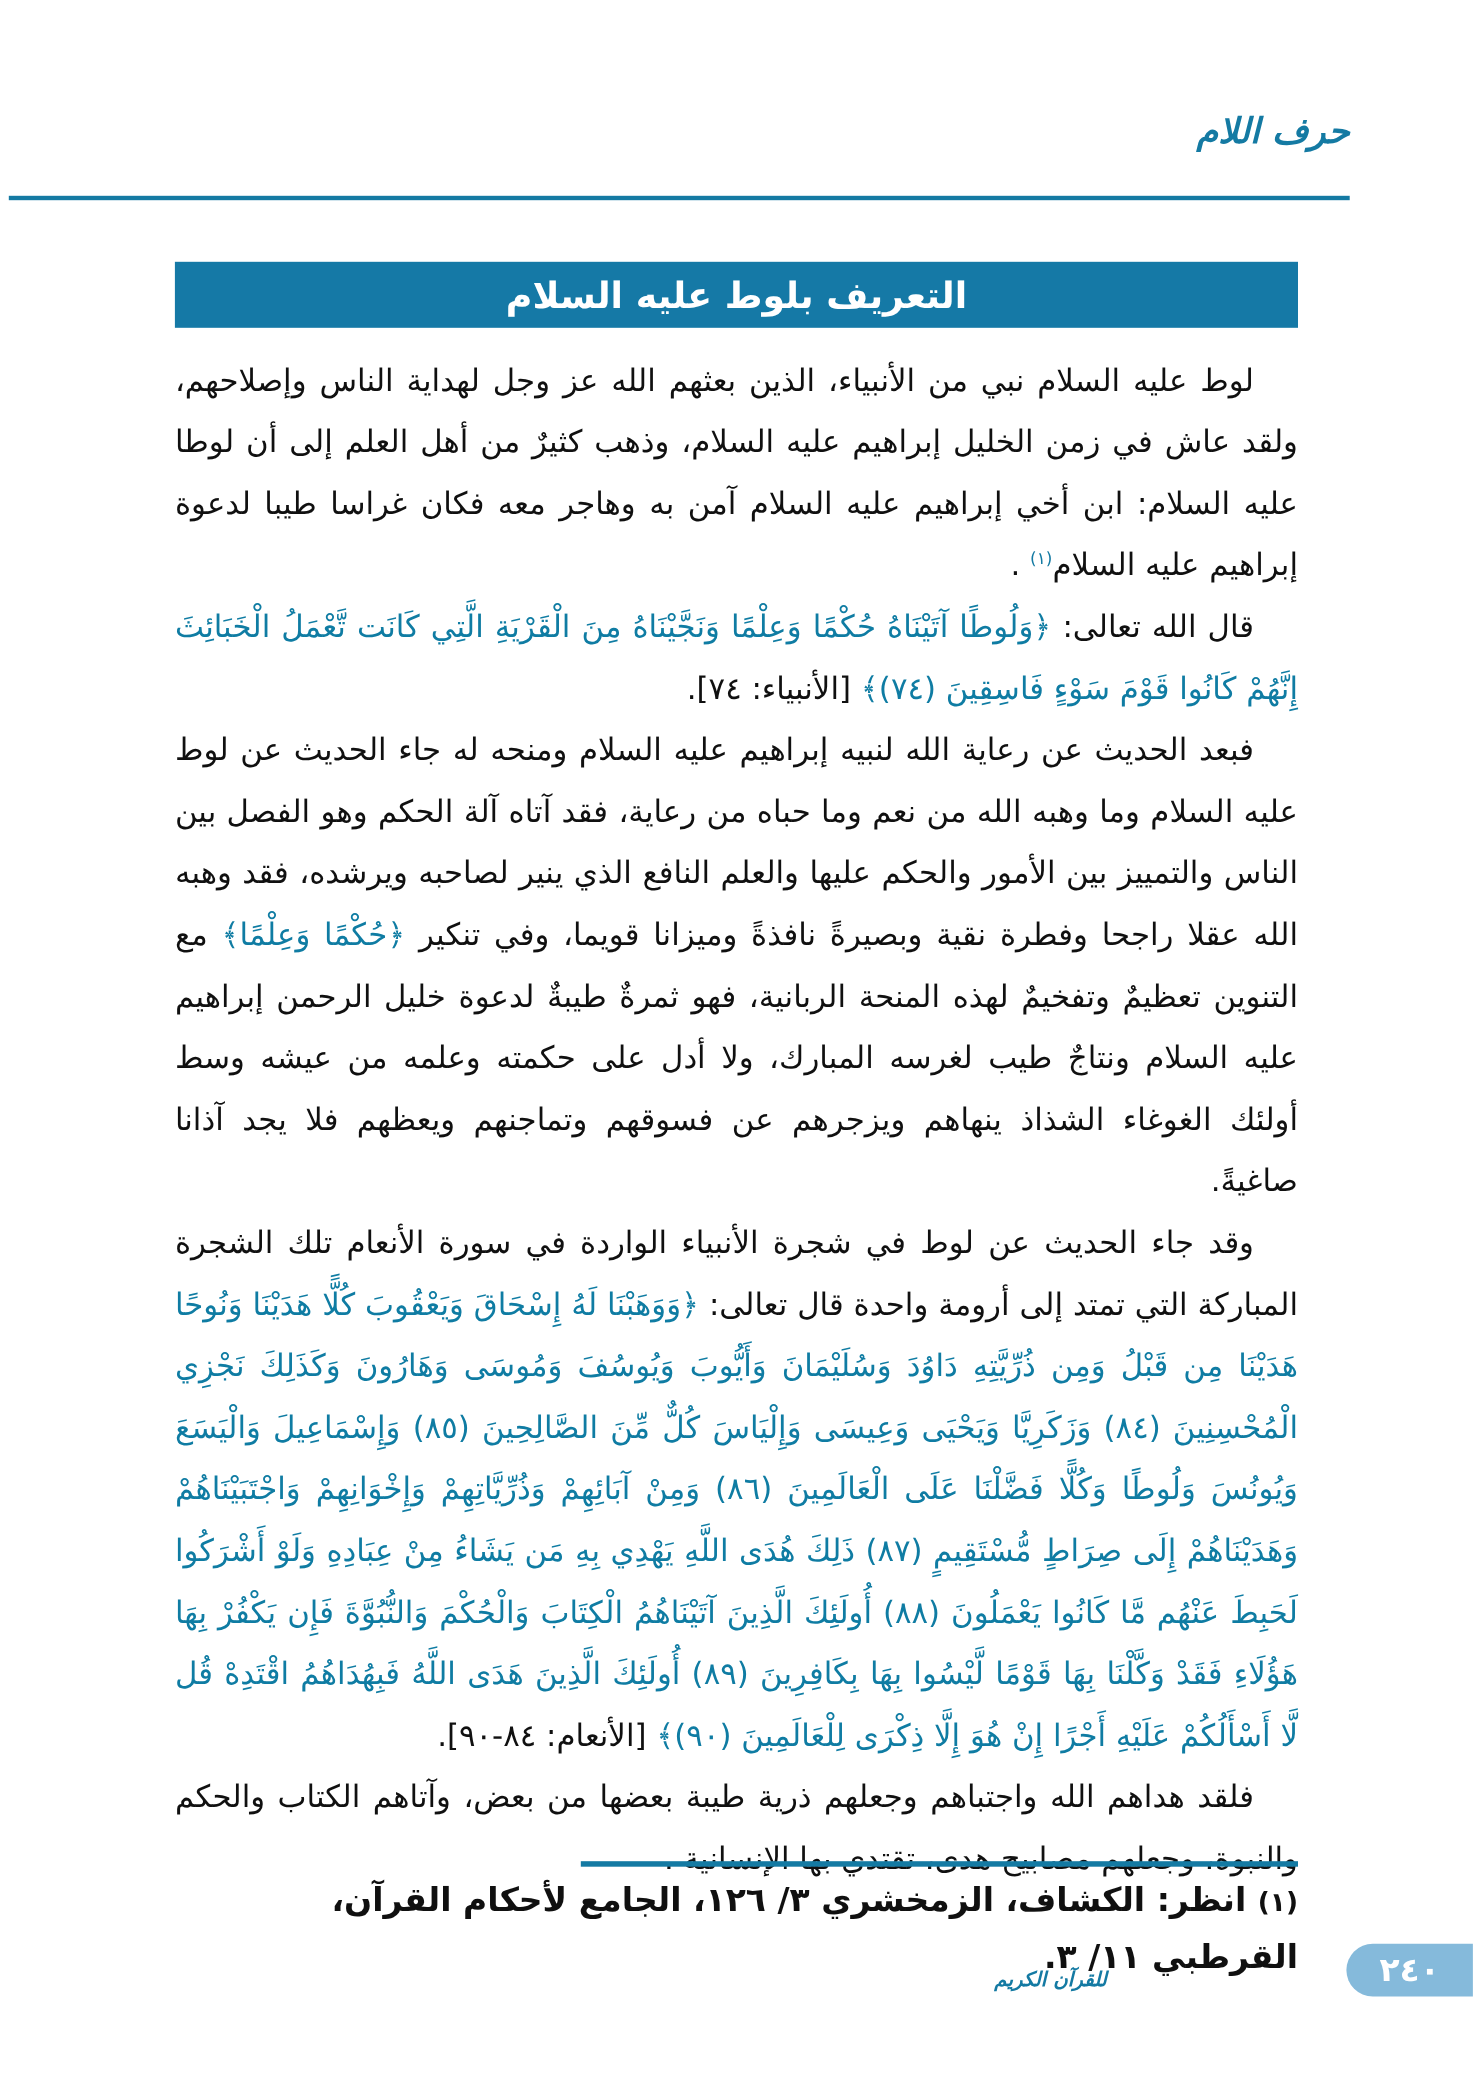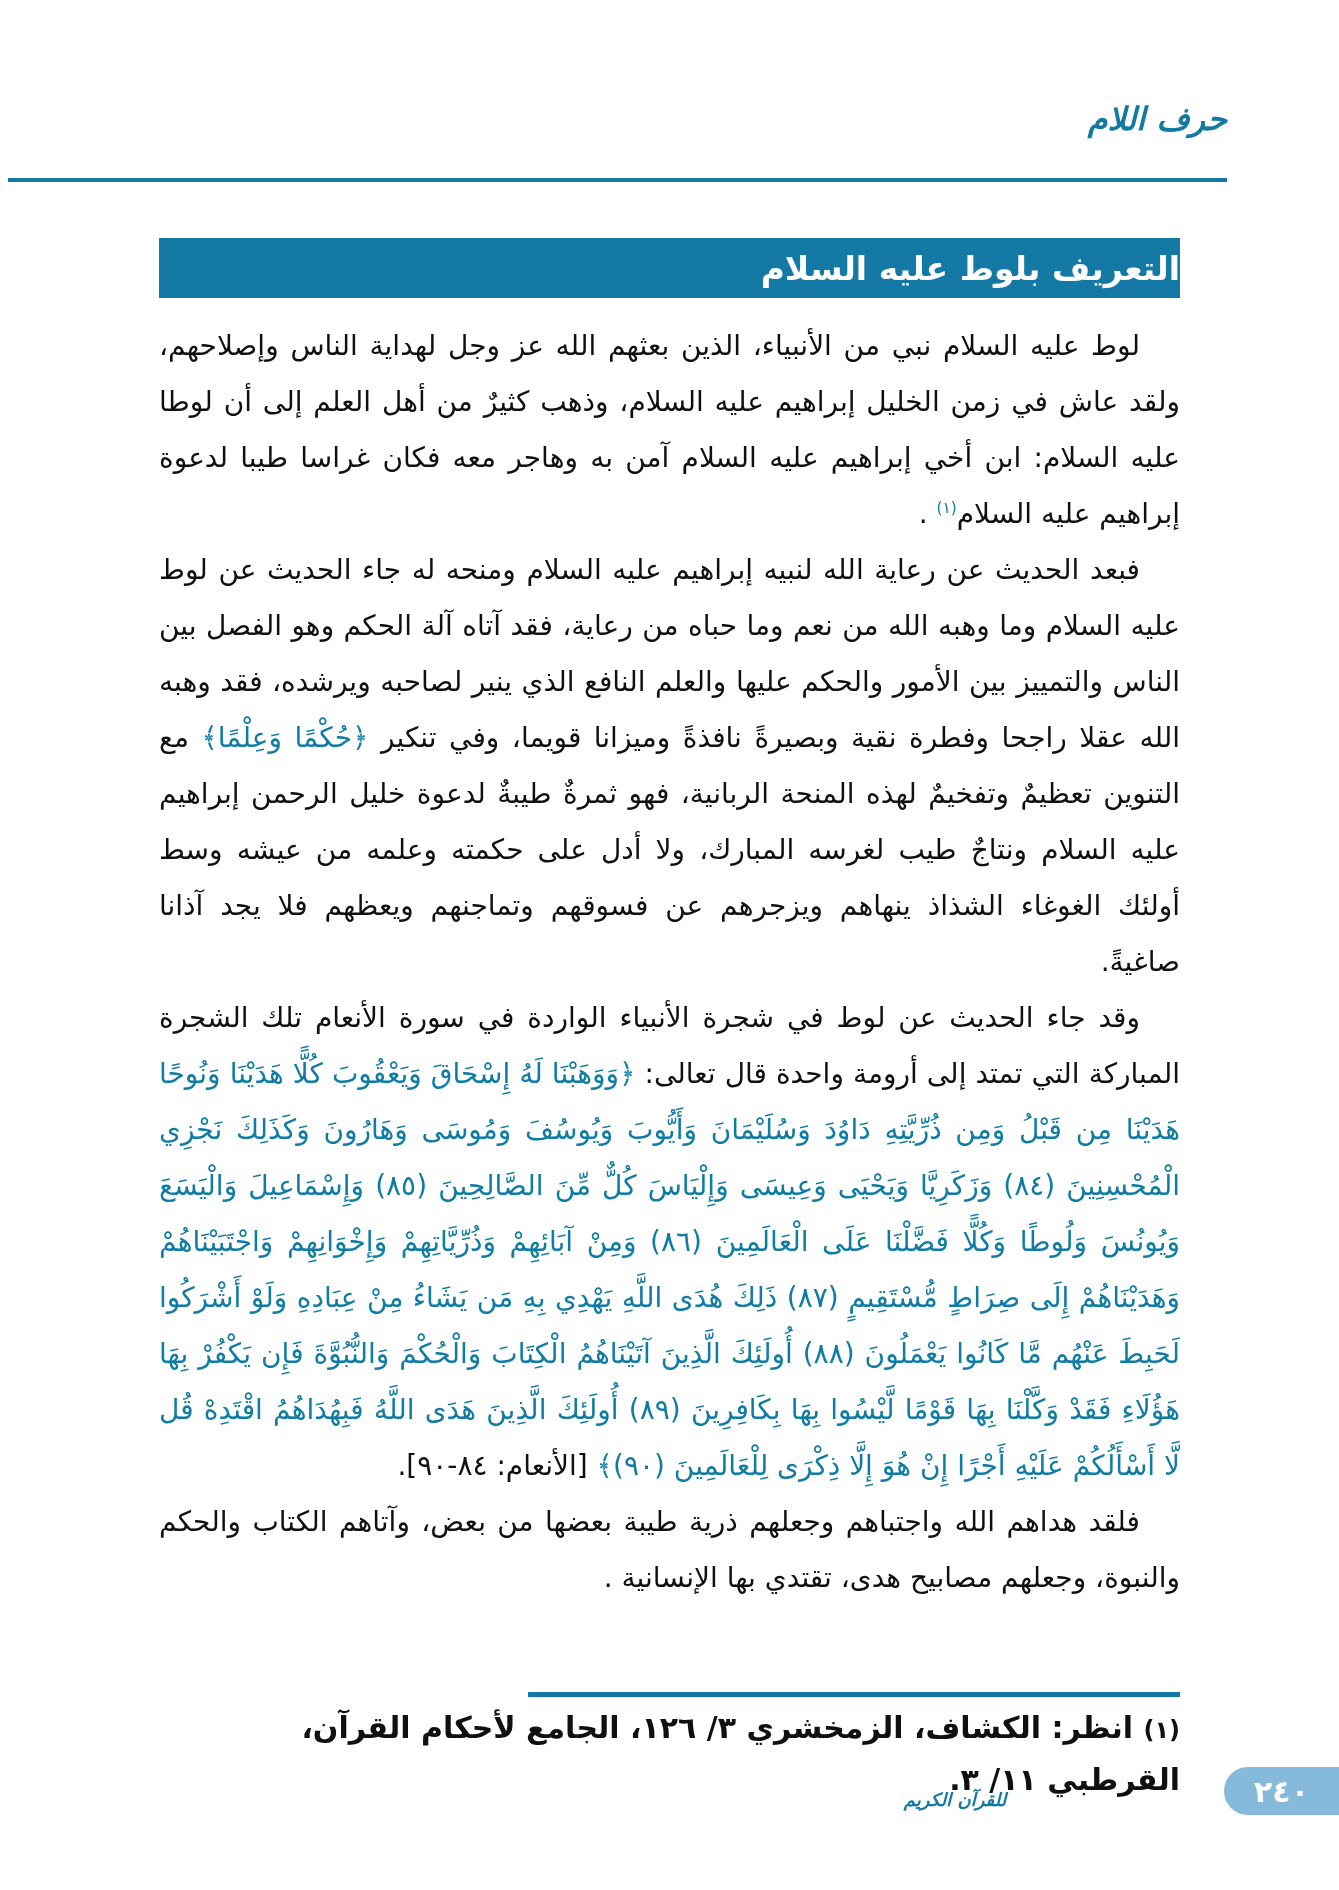--- a/index.html
+++ b/index.html
@@ -16,21 +16,21 @@
     letter-spacing:-1px;
   }
   .header-rule{
     position:absolute;top:178px;left:8px;right:112px;height:4px;
     background:#147aa3;
   }
   
   .title-bar{
     position:absolute;top:238px;right:159px;width:1021px;height:60px;
     background:#1579a6;color:#ffffff;
-    display:flex;align-items:center;justify-content:flex-start;
+    display:flex;align-items:center;justify-content:center;
     font-size:33px;font-weight:bold;
   }
   
   .content{
     position:absolute;top:318px;right:159px;width:1021px;
     font-size:28px;font-weight:normal;color:#101010;
     line-height:56px;text-align:justify;text-justify:inter-word;
   }
   .para{margin:0;text-indent:40px;}
   .seg-body{color:#101010;}
@@ -72,20 +72,21 @@
 
 <div class="section-heading">حرف اللام</div>
 <div class="header-rule"></div>
 
 <div class="title-bar">
   <span>التعريف بلوط عليه السلام</span>
 </div>
 
 <div class="content" id="content">
     <p class="para"><span class="seg-body">لوط عليه السلام نبي من الأنبياء، الذين بعثهم الله عز وجل لهداية الناس وإصلاحهم، ولقد عاش في زمن الخليل إبراهيم عليه السلام، وذهب كثيرٌ من أهل العلم إلى أن لوطا عليه السلام: ابن أخي إبراهيم عليه السلام آمن به وهاجر معه فكان غراسا طيبا لدعوة إبراهيم عليه السلام</span><span class="seg-fnmark">(١)</span><span class="seg-body"> .</span></p>
+    <p class="para"><span class="seg-body">قال الله تعالى: </span><span class="seg-quran">﴿وَلُوطًا آتَيْنَاهُ حُكْمًا وَعِلْمًا وَنَجَّيْنَاهُ مِنَ الْقَرْيَةِ الَّتِي كَانَت تَّعْمَلُ الْخَبَائِثَ إِنَّهُمْ كَانُوا قَوْمَ سَوْءٍ فَاسِقِينَ (٧٤)﴾</span><span class="seg-body"> [الأنبياء: ٧٤].</span></p>
     <p class="para"><span class="seg-body">فبعد الحديث عن رعاية الله لنبيه إبراهيم عليه السلام ومنحه له جاء الحديث عن لوط عليه السلام وما وهبه الله من نعم وما حباه من رعاية، فقد آتاه آلة الحكم وهو الفصل بين الناس والتمييز بين الأمور والحكم عليها والعلم النافع الذي ينير لصاحبه ويرشده، فقد وهبه الله عقلا راجحا وفطرة نقية وبصيرةً نافذةً وميزانا قويما، وفي تنكير </span><span class="seg-quran">﴿حُكْمًا وَعِلْمًا﴾</span><span class="seg-body"> مع التنوين تعظيمٌ وتفخيمٌ لهذه المنحة الربانية، فهو ثمرةٌ طيبةٌ لدعوة خليل الرحمن إبراهيم عليه السلام ونتاجٌ طيب لغرسه المبارك، ولا أدل على حكمته وعلمه من عيشه وسط أولئك الغوغاء الشذاذ ينهاهم ويزجرهم عن فسوقهم وتماجنهم ويعظهم فلا يجد آذانا صاغيةً.</span></p>
     <p class="para"><span class="seg-body">وقد جاء الحديث عن لوط في شجرة الأنبياء الواردة في سورة الأنعام تلك الشجرة المباركة التي تمتد إلى أرومة واحدة قال تعالى: </span><span class="seg-quran">﴿وَوَهَبْنَا لَهُ إِسْحَاقَ وَيَعْقُوبَ كُلًّا هَدَيْنَا وَنُوحًا هَدَيْنَا مِن قَبْلُ وَمِن ذُرِّيَّتِهِ دَاوُدَ وَسُلَيْمَانَ وَأَيُّوبَ وَيُوسُفَ وَمُوسَى وَهَارُونَ وَكَذَلِكَ نَجْزِي الْمُحْسِنِينَ (٨٤) وَزَكَرِيَّا وَيَحْيَى وَعِيسَى وَإِلْيَاسَ كُلٌّ مِّنَ الصَّالِحِينَ (٨٥) وَإِسْمَاعِيلَ وَالْيَسَعَ وَيُونُسَ وَلُوطًا وَكُلًّا فَضَّلْنَا عَلَى الْعَالَمِينَ (٨٦) وَمِنْ آبَائِهِمْ وَذُرِّيَّاتِهِمْ وَإِخْوَانِهِمْ وَاجْتَبَيْنَاهُمْ وَهَدَيْنَاهُمْ إِلَى صِرَاطٍ مُّسْتَقِيمٍ (٨٧) ذَلِكَ هُدَى اللَّهِ يَهْدِي بِهِ مَن يَشَاءُ مِنْ عِبَادِهِ وَلَوْ أَشْرَكُوا لَحَبِطَ عَنْهُم مَّا كَانُوا يَعْمَلُونَ (٨٨) أُولَئِكَ الَّذِينَ آتَيْنَاهُمُ الْكِتَابَ وَالْحُكْمَ وَالنُّبُوَّةَ فَإِن يَكْفُرْ بِهَا هَؤُلَاءِ فَقَدْ وَكَّلْنَا بِهَا قَوْمًا لَّيْسُوا بِهَا بِكَافِرِينَ (٨٩) أُولَئِكَ الَّذِينَ هَدَى اللَّهُ فَبِهُدَاهُمُ اقْتَدِهْ قُل لَّا أَسْأَلُكُمْ عَلَيْهِ أَجْرًا إِنْ هُوَ إِلَّا ذِكْرَى لِلْعَالَمِينَ (٩٠)﴾</span><span class="seg-body"> [الأنعام: ٨٤-٩٠].</span></p>
     <p class="para"><span class="seg-body">فلقد هداهم الله واجتباهم وجعلهم ذرية طيبة بعضها من بعض، وآتاهم الكتاب والحكم والنبوة، وجعلهم مصابيح هدى، تقتدي بها الإنسانية .</span></p>
   </div>
 
 <div class="footnote-rule"></div>
 <div class="footnote">
   <span class="seg-fnmark">(١)</span><span> انظر: الكشاف، الزمخشري ٣/ ١٢٦، الجامع لأحكام القرآن، القرطبي ١١/ ٣.</span>
 </div>
 

